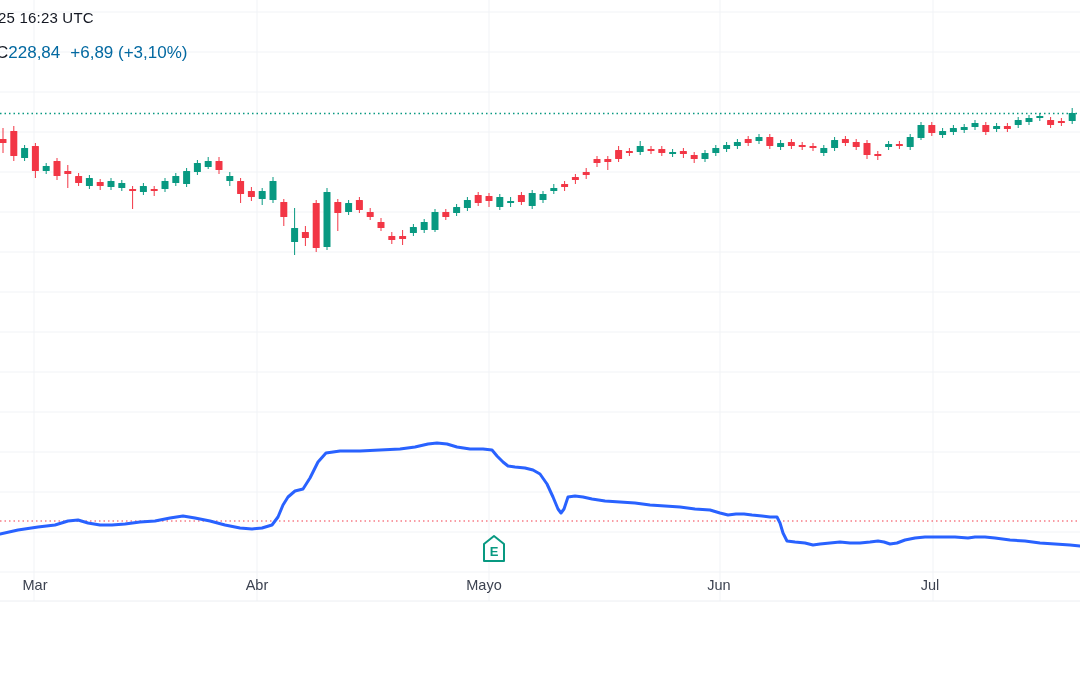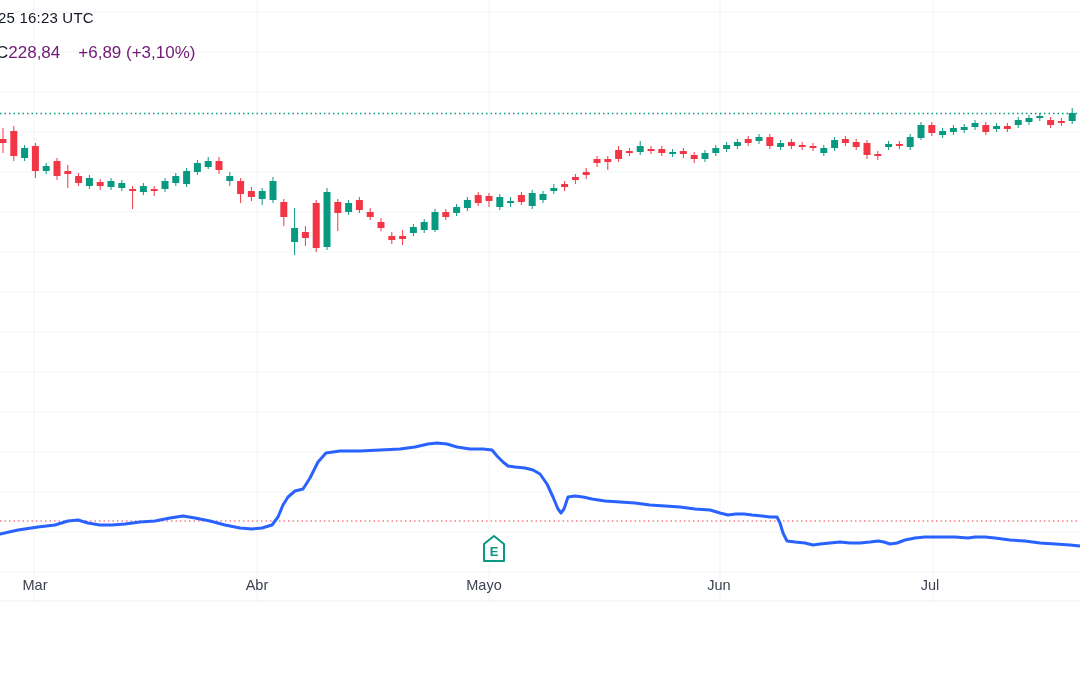--- a/index.html
+++ b/index.html
@@ -3,22 +3,22 @@
 <meta charset="utf-8">
 <style>
   html,body{margin:0;padding:0;background:#ffffff;}
   #stage{position:relative;width:1080px;height:675px;background:#ffffff;overflow:hidden;
          font-family:"Liberation Sans",sans-serif;}
   #chart-svg{position:absolute;left:0;top:0;}
   .legend-row1{position:absolute;left:-2px;top:9px;font-size:15px;color:#131722;
                letter-spacing:.2px;white-space:nowrap;}
   .legend-row2{position:absolute;left:-4px;top:43px;font-size:17px;white-space:nowrap;}
   .legend-prefix{color:#131722;}
-  .legend-green{color:#701a75;}
-  .legend-change{margin-left:18px;text-align:center;}
+  .legend-green{color:#0369a1;}
+  .legend-change{margin-left:10px;text-align:center;}
 </style>
 </head>
 <body>
 
 <div id="stage">
   <svg id="chart-svg" width="1080" height="675" viewBox="0 0 1080 675">
       <line x1="0" y1="12" x2="1080" y2="12" stroke="#f1f3f6" stroke-width="1"></line>
       <line x1="0" y1="52" x2="1080" y2="52" stroke="#f1f3f6" stroke-width="1"></line>
       <line x1="0" y1="92" x2="1080" y2="92" stroke="#f1f3f6" stroke-width="1"></line>
       <line x1="0" y1="132" x2="1080" y2="132" stroke="#f1f3f6" stroke-width="1"></line>

